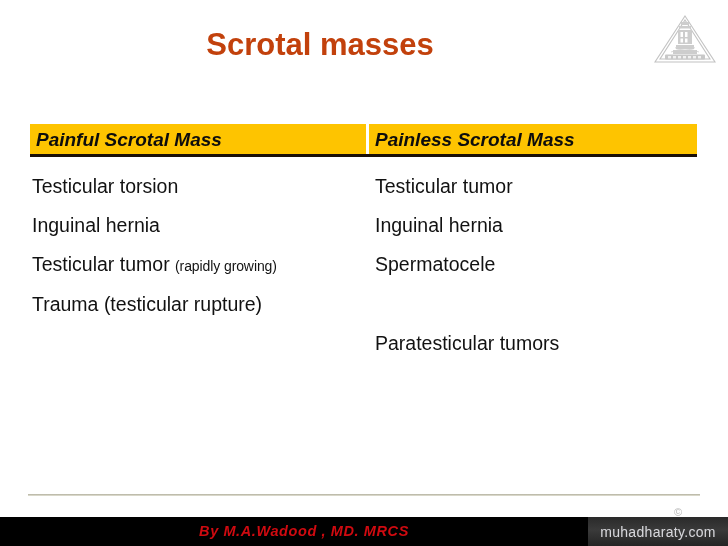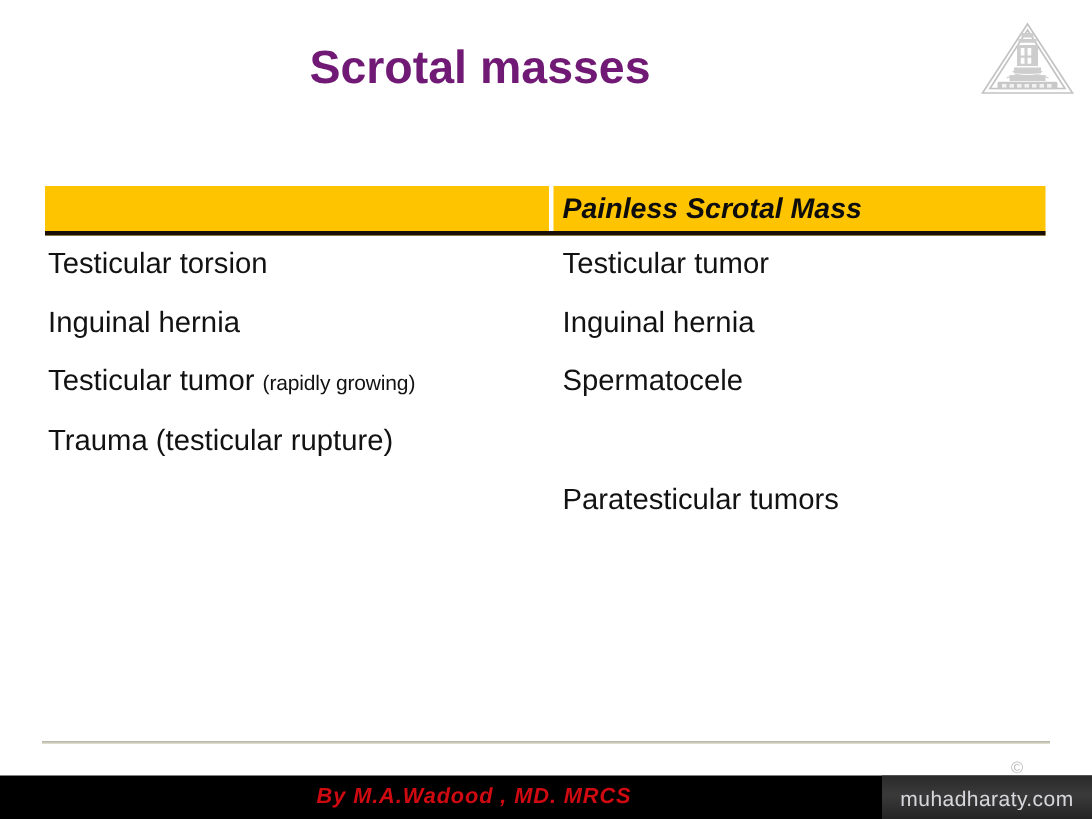--- a/index.html
+++ b/index.html
@@ -26,21 +26,21 @@
 
   
   .title {
     position: absolute;
     left: 0;
     top: 26px;
     width: 640px;
     text-align: center;
     font-size: 31px;
     font-weight: bold;
-    color: #701a75;
+    color: #c2410c;
     letter-spacing: 0px;
     line-height: 38px;
     white-space: nowrap;
   }
 
   
   .emblem {
     position: absolute;
     left: 651px;
     top: 12px;
@@ -80,21 +80,21 @@
     position: absolute;
     left: 336px;
     top: 0;
     width: 3px;
     height: 30px;
     background: #ffffff;
   }
 
   .tbody {
     position: relative;
-    padding-top: 4px;
+    padding-top: 14px;
     height: 260px;
   }
   .trow {
     position: relative;
     height: 39.2px;
   }
   .cell {
     position: absolute;
     top: 0;
     font-size: 19.5px;
@@ -136,21 +136,21 @@
   .footer-bar {
     position: absolute;
     left: 0;
     top: 517px;
     width: 728px;
     height: 29px;
     background: #000000;
   }
   .footer-text {
     position: absolute;
-    left: 12px;
+    left: 0;
     top: 0;
     width: 608px;
     height: 29px;
     line-height: 29px;
     text-align: center;
     font-size: 14.5px;
     font-weight: bold;
     font-style: italic;
     color: #cf0a10;
     letter-spacing: 0.6px;
@@ -221,20 +221,21 @@
       <g stroke="#8f8f8f" stroke-width="0.8" fill="none">
         <path d="M20 40 q14 -6 28 0"></path>
         <path d="M24 36 q10 -5 20 0"></path>
       </g>
     </svg>
   </div>
 
   <div class="table-wrap">
 
     <div class="thead">
+      <div class="hcell c1">Painful Scrotal Mass</div>
       <div class="hdivider"></div>
       <div class="hcell c2">Painless Scrotal Mass</div>
     </div>
 
     <div class="tbody">
 
       <div class="trow">
         <div class="cell c1"><span>Testicular torsion</span></div>
         <div class="cell c2">Testicular tumor</div>
       </div>

